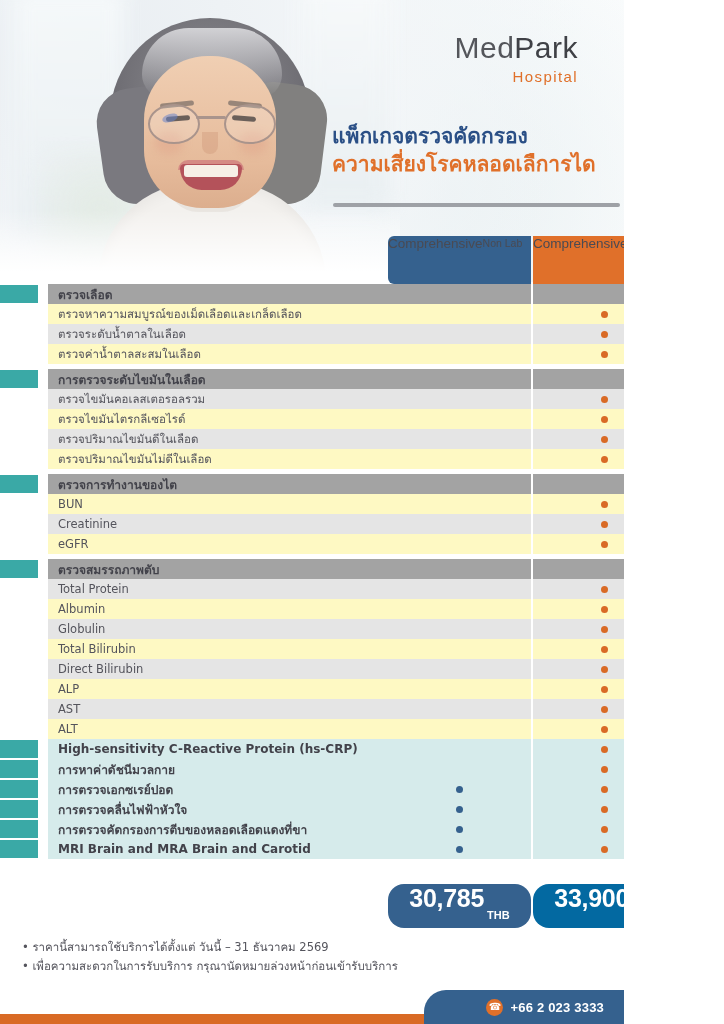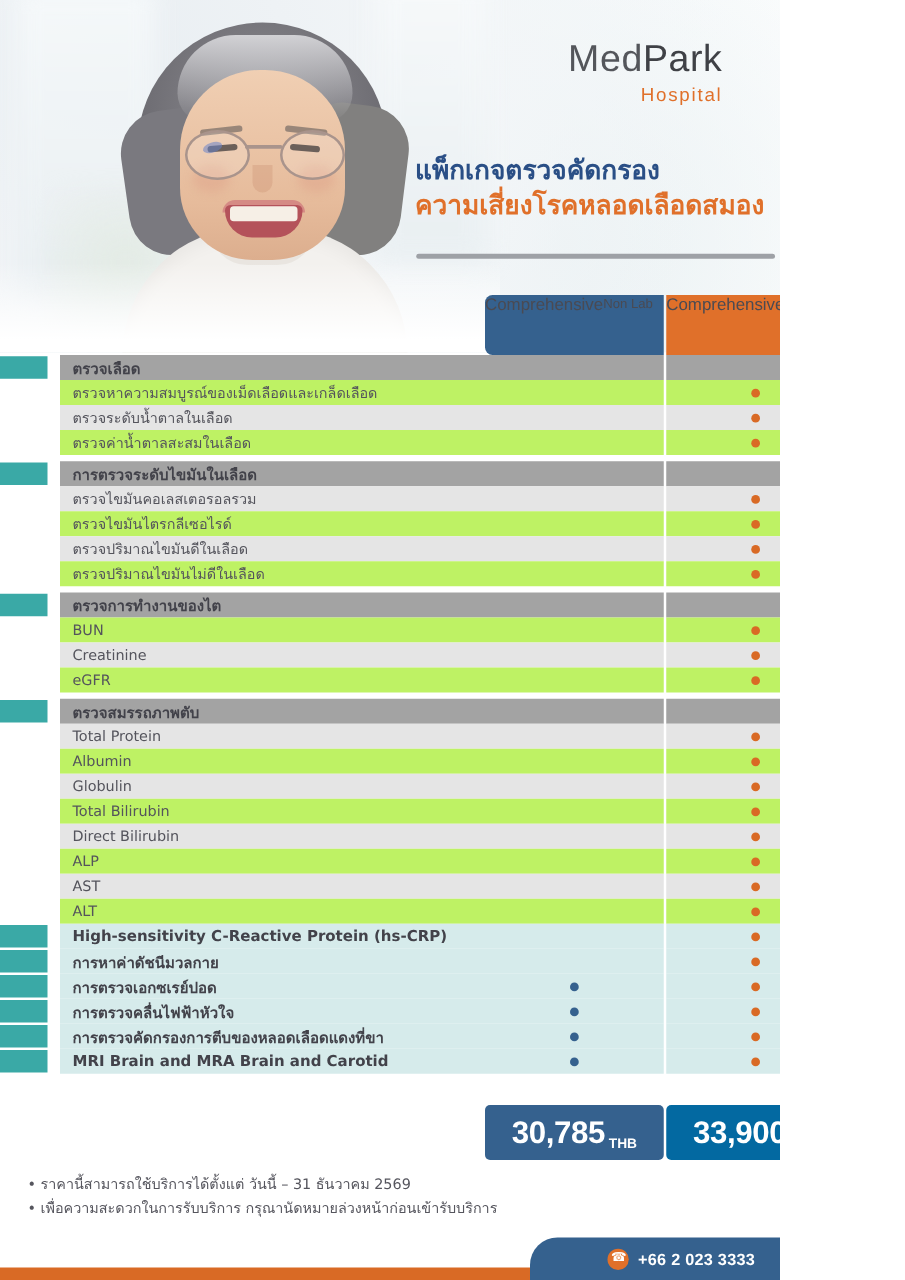--- a/index.html
+++ b/index.html
@@ -112,31 +112,31 @@
         font-family:"DejaVu Sans","Liberation Sans",sans-serif;}
   .cell{position:absolute;top:0;height:20px;display:flex;align-items:center;justify-content:center;}
   .cell-a{left:388px;width:143px;}
   .cell-b{left:533px;width:143px;}
   .dot{width:7px;height:7px;border-radius:50%;}
   .dot.blue{background:#35618e;}
   .dot.orange{background:#d96a25;}
 
   
   .bg-white .label,.bg-white .cell{background:#e5e5e5;}
-  .bg-gray  .label,.bg-gray  .cell{background:#bef264;}
+  .bg-gray  .label,.bg-gray  .cell{background:#fef9c3;}
   .bg-teal  .label,.bg-teal  .cell{background:#a3a3a3;}
   .bg-teal2 .label,.bg-teal2 .cell{background:#d6ebeb;}
   .row.section .label{font-weight:700;color:#42424a;font-size:12px;}
   .row.hl .label{font-weight:700;color:#42424a;font-size:12px;}
   .spacer{height:5px;}
 
   
   .prices{position:absolute;top:884px;left:0;width:724px;height:44px;}
-  .price{position:absolute;top:0;height:44px;display:flex;align-items:center;
-        justify-content:center;color:#fff;border-radius:4px;}
+  .price{position:absolute;top:0;height:44px;display:flex;align-items:flex-start;
+        justify-content:center;color:#fff;border-radius:16px;}
   .price-a{left:388px;width:143px;background:#35618e;}
   .price-b{left:533px;width:143px;background:#0369a1;}
   .price-num{font-size:25px;font-weight:700;letter-spacing:-.3px;}
   .price-cur{font-size:11px;font-weight:700;margin-left:3px;align-self:flex-end;margin-bottom:7px;}
 
   
   .notes{position:absolute;left:22px;top:938px;font-size:11.5px;line-height:1.65;color:#55555d;
         font-family:"DejaVu Sans","Liberation Sans",sans-serif;}
   .note-line{white-space:nowrap;}
   .bottom-orange{position:absolute;left:0;bottom:0;width:724px;height:10px;background:#d96a25;}
@@ -189,21 +189,21 @@
     <div class="hero-fade"></div>
   </div>
 
   <div class="brand">
     <div class="brand-name"><span>Med</span><span class="park">Park</span></div>
     <div class="brand-sub">Hospital</div>
   </div>
 
   <div class="title-wrap">
     <div class="title-l1">แพ็กเกจตรวจคัดกรอง</div>
-    <div class="title-l2">ความเสี่ยงโรคหลอดเลือดสมอง</div>
+    <div class="title-l2">ความเสี่ยงโรคหลอดเลืการได</div>
   </div>
   <div class="rule">
     <div class="seg-gray"></div>
     <div class="seg-teal"></div>
     <div class="seg-orange"></div>
   </div>
 
   <div class="colhead ch ch-a" style="position:absolute;left:388px;width:143px;background:#35618e;border-radius:6px 0 0 6px;">
     <div class="ch-title">Comprehensive</div>
     <div class="ch-sub">Non Lab</div>

